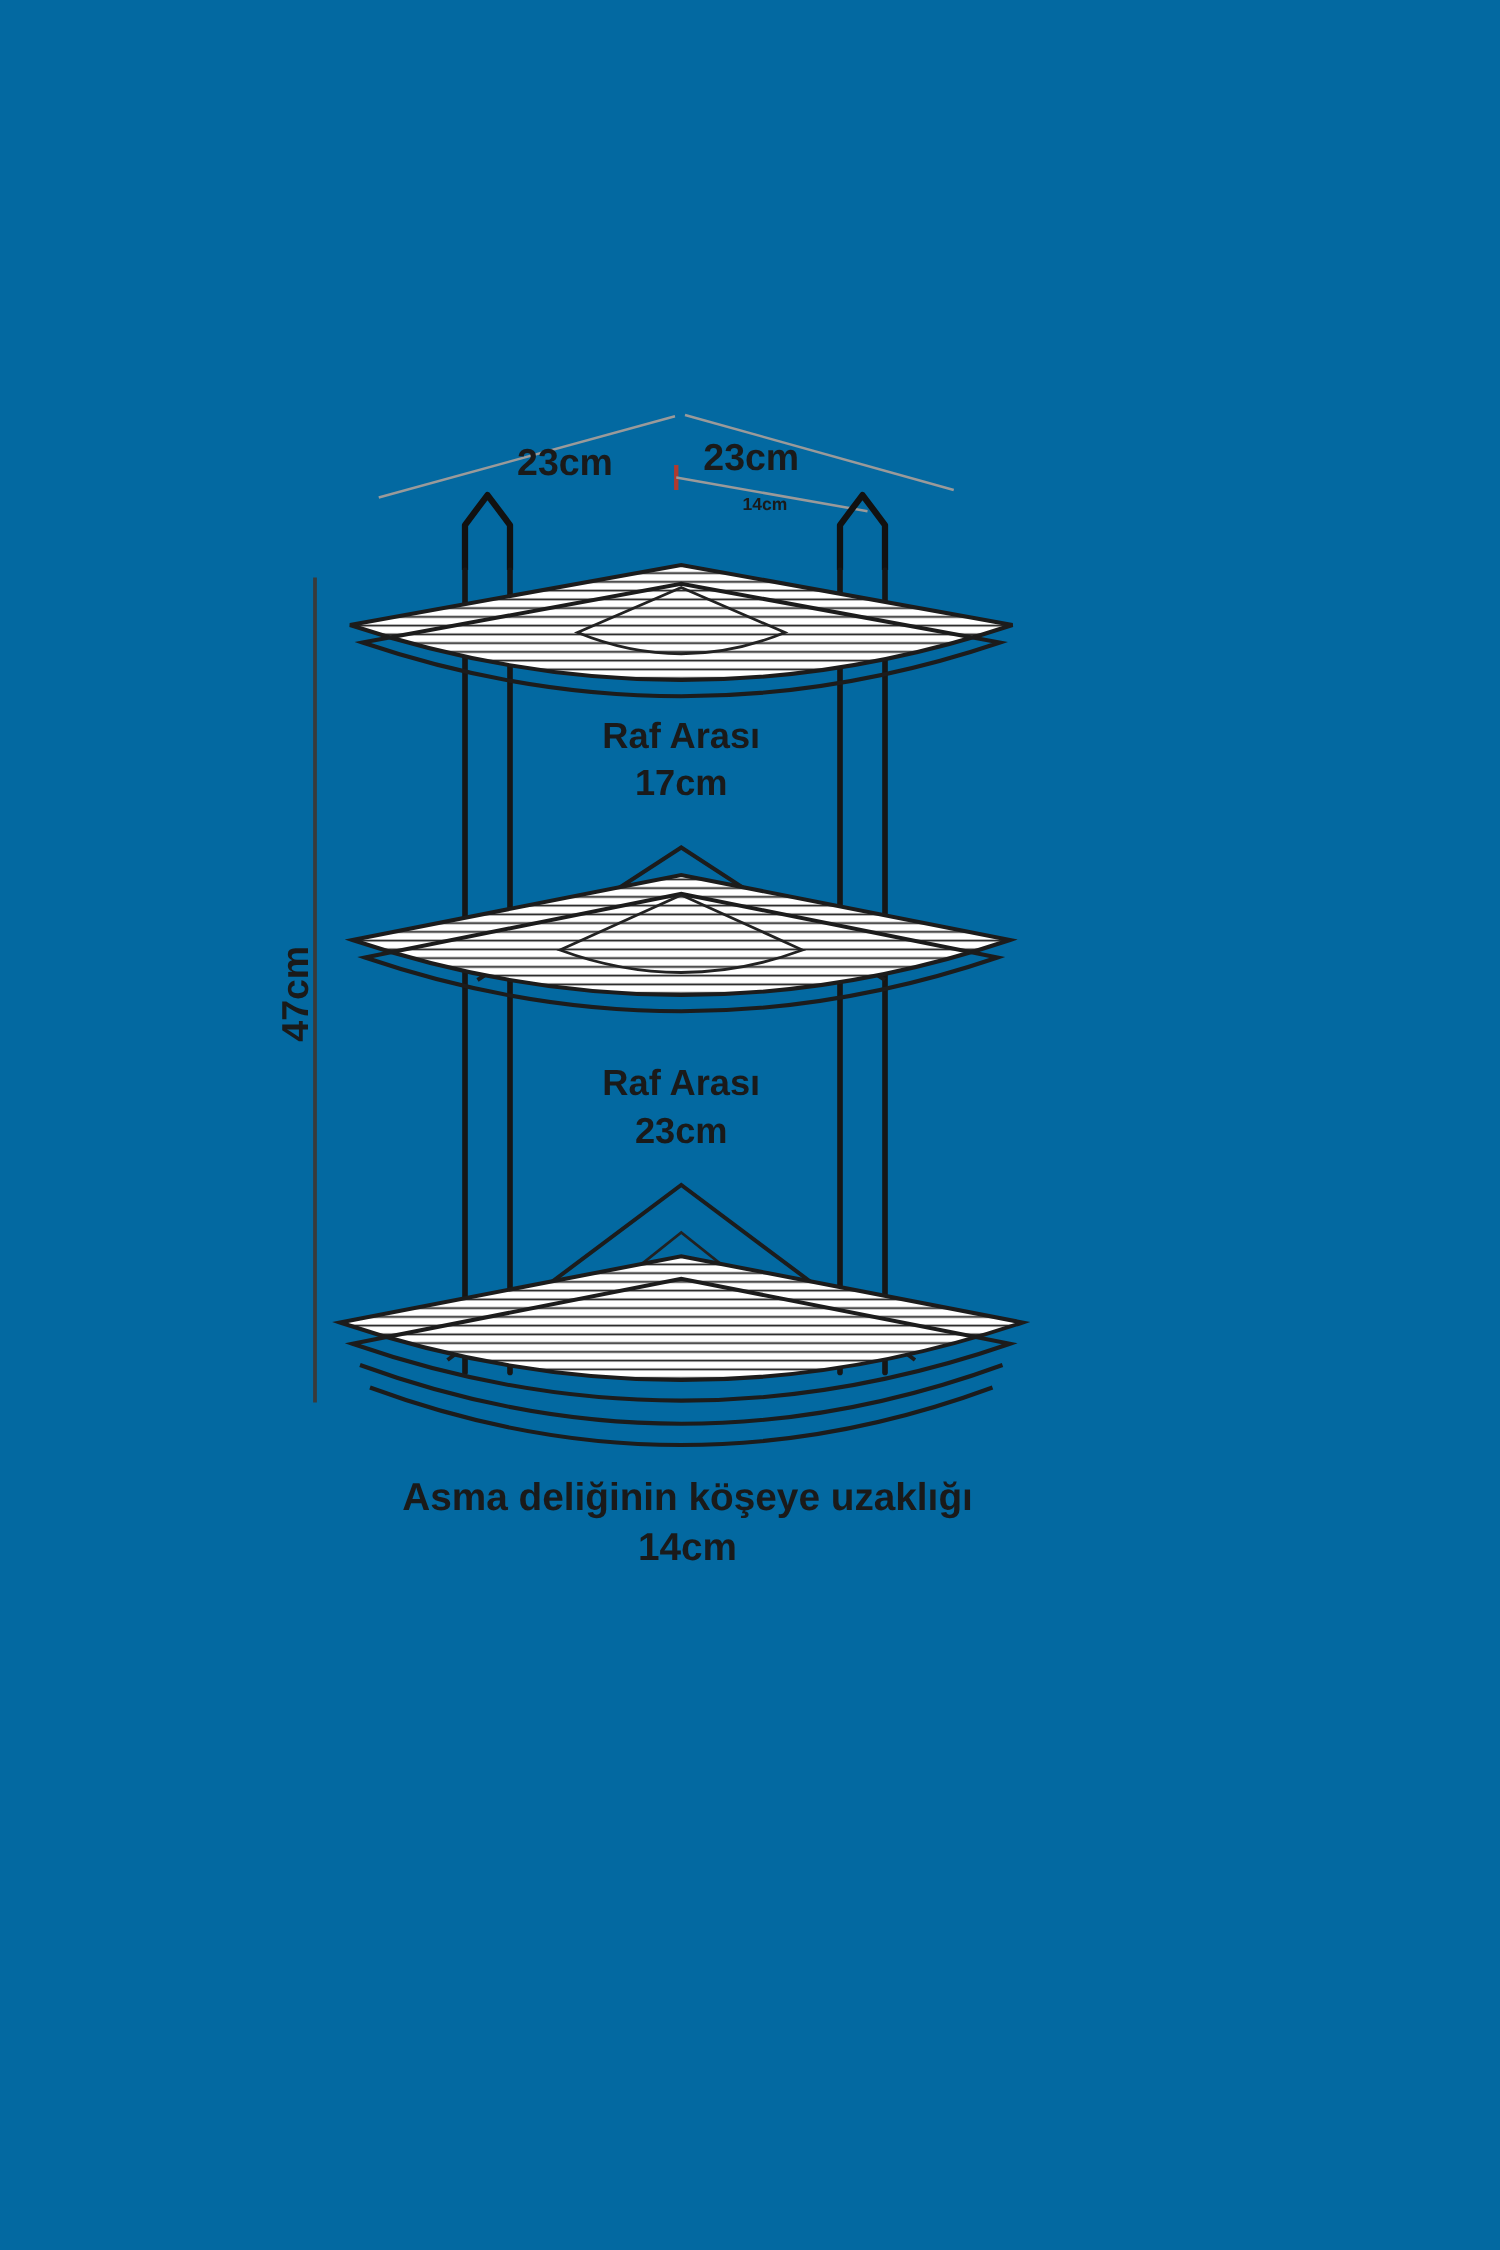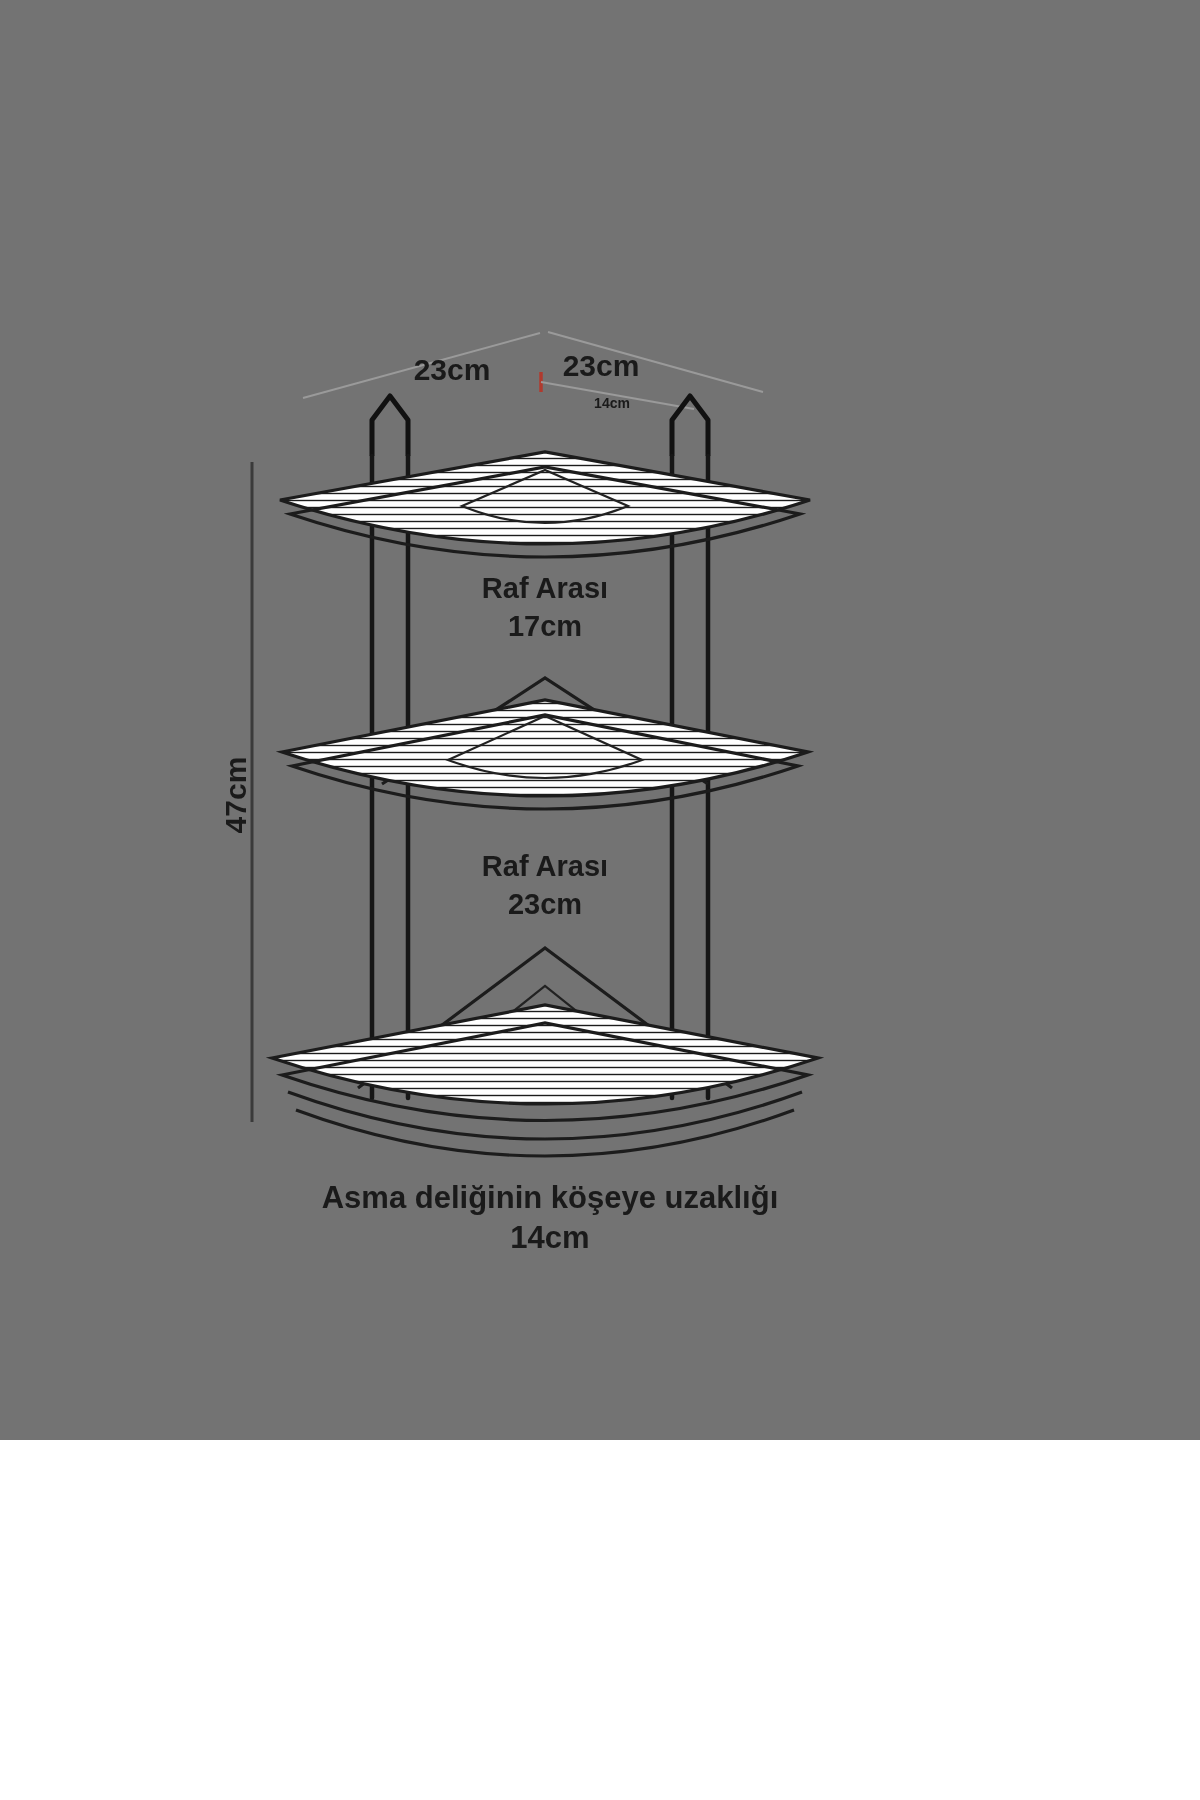--- a/index.html
+++ b/index.html
@@ -7,22 +7,22 @@
     padding: 0;
     background: #ffffff;
     width: 1200px;
     height: 1800px;
     overflow: hidden;
     font-family: "Liberation Sans", sans-serif;
   }
   .stage {
     position: relative;
     width: 1200px;
-    height: 1440px;
-    background: #737373;
+    height: 1800px;
+    background: #0369a1;
   }
   svg text {
     font-family: "Liberation Sans", sans-serif;
     font-weight: bold;
     fill: #1a1a1a;
   }
   .dim-label   { font-size: 30px; }
   .small-label { font-size: 14px; }
   .mid-label   { font-size: 29px; }
   .caption     { font-size: 31px; }

